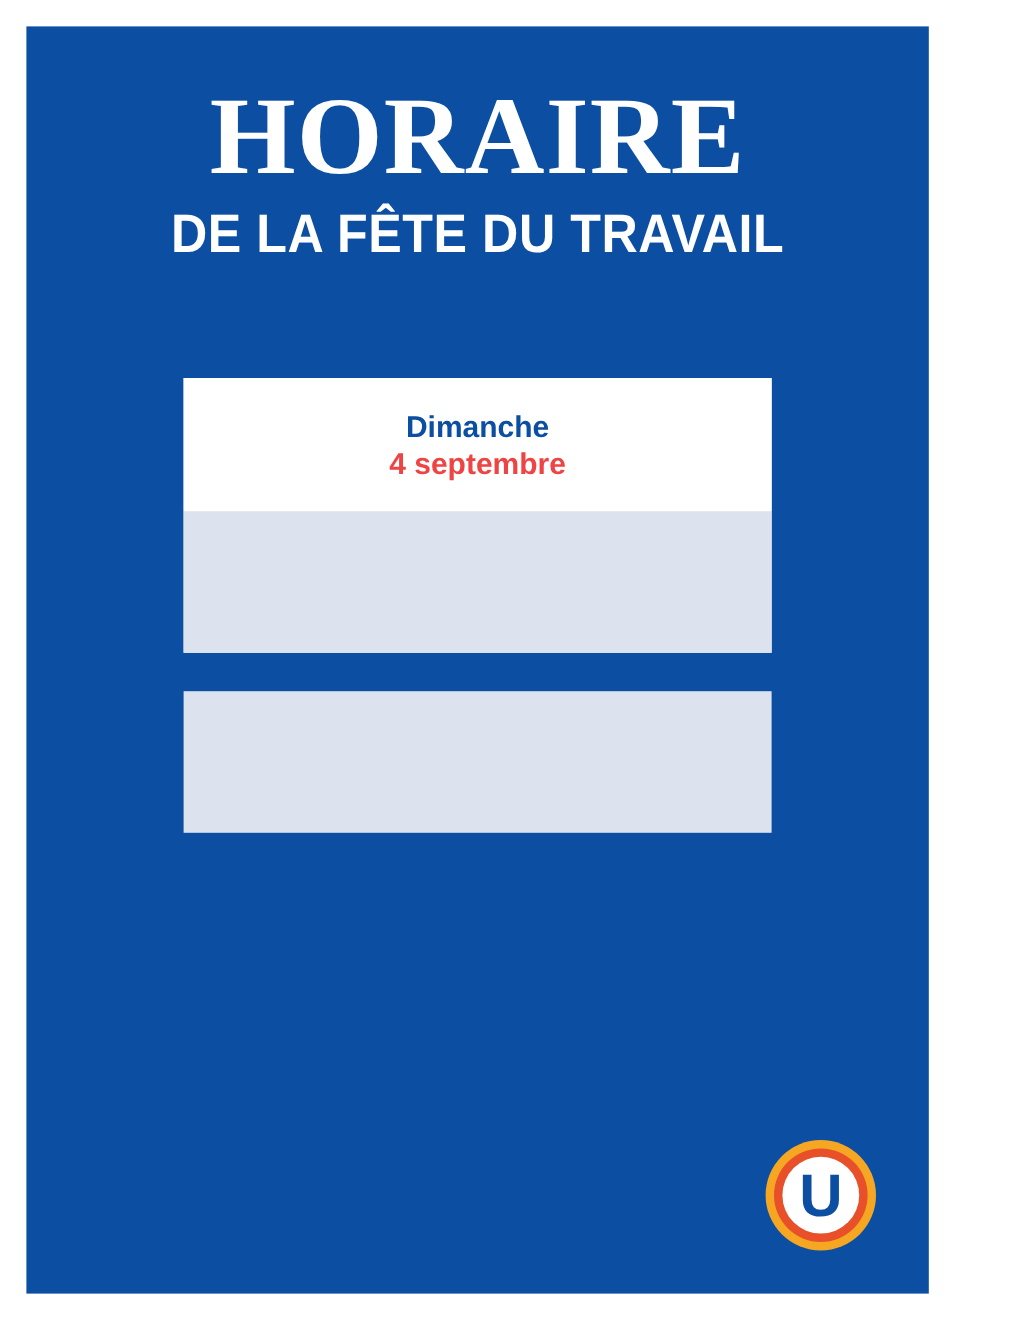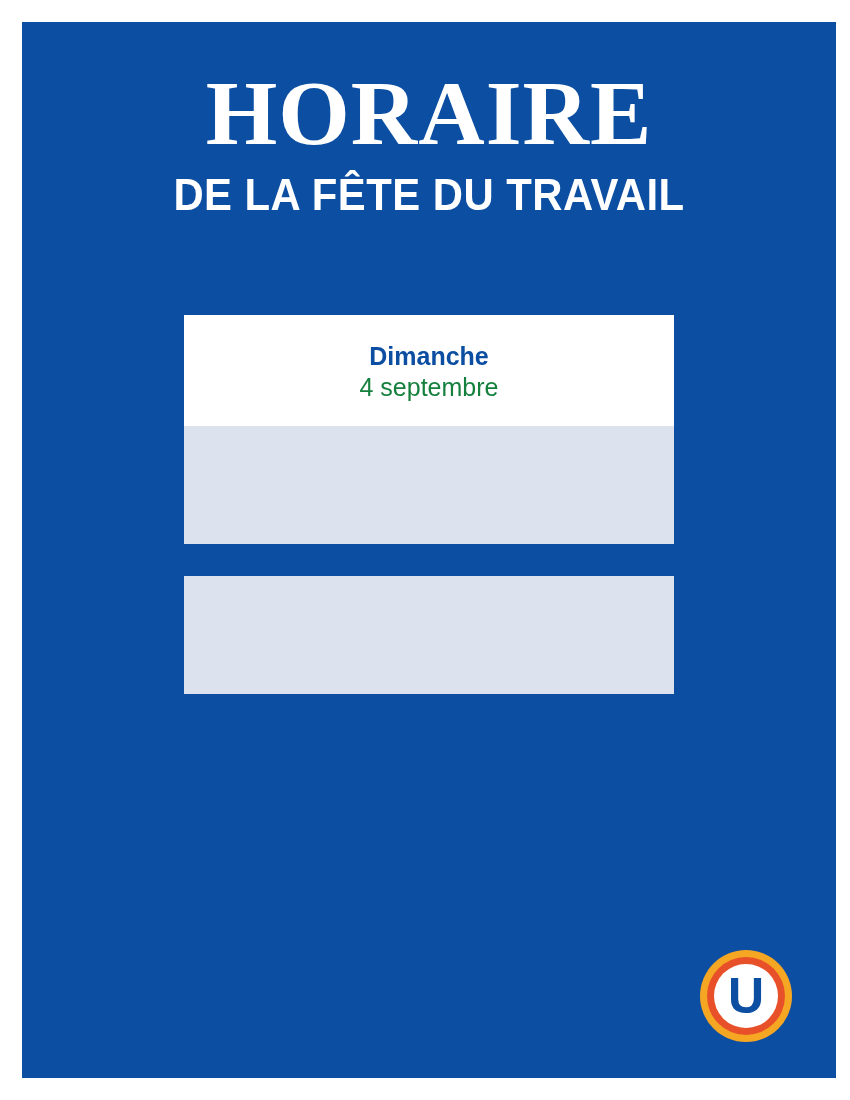--- a/index.html
+++ b/index.html
@@ -10,21 +10,21 @@
   body {
     width: 850px;
     height: 1100px;
     font-family: "Liberation Sans", sans-serif;
     overflow: hidden;
   }
   .poster {
     position: absolute;
     left: 22px;
     top: 22px;
-    width: 814px;
+    width: 752px;
     height: 1056px;
     background: #0B4EA2;
     box-sizing: border-box;
   }
   .header {
     padding-top: 48px;
     text-align: center;
   }
   .title-main {
     font-family: "Liberation Serif", serif;
@@ -67,22 +67,22 @@
   }
   .card-day {
     display: block;
     color: #0B4EA2;
     font-weight: bold;
     font-size: 25px;
     line-height: 1.2;
   }
   .card-date {
     display: block;
-    color: #15803d;
-    font-weight: normal;
+    color: #ef4444;
+    font-weight: bold;
     font-size: 25px;
     line-height: 1.35;
   }
   .card-body {
     background: #DCE3EE;
     height: 118px;
   }
 
   .logo-wrap {
     position: absolute;

